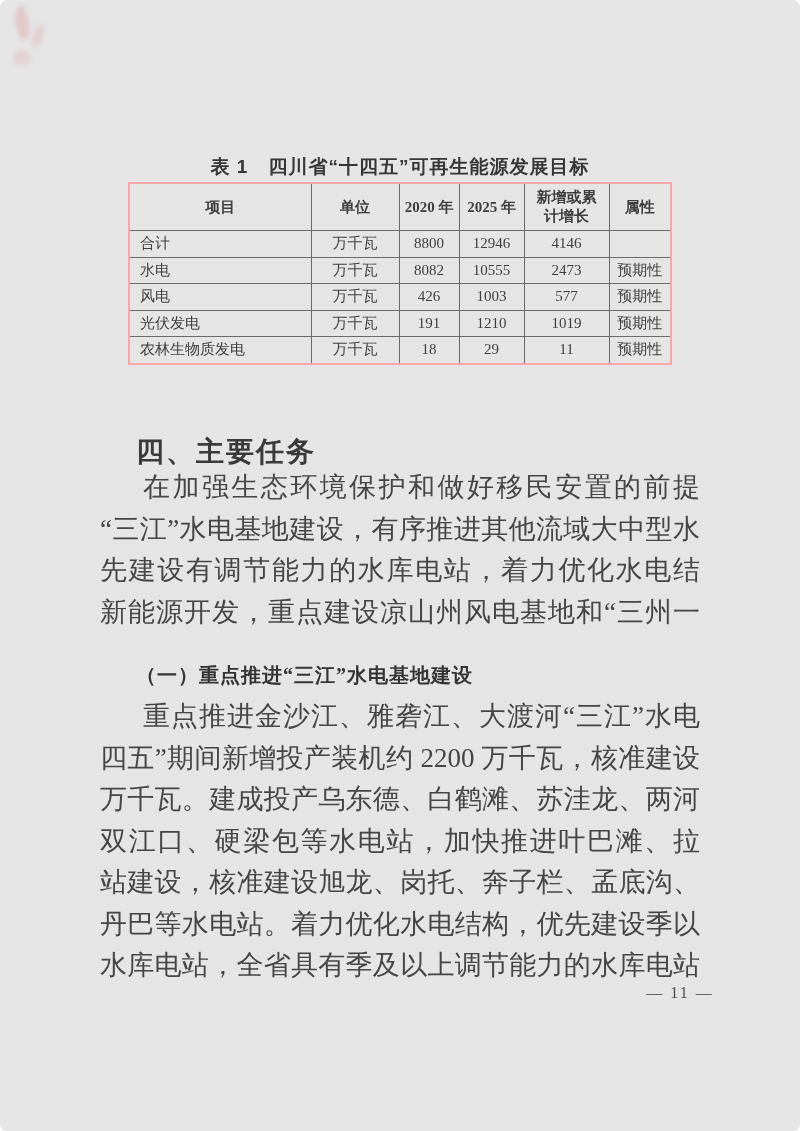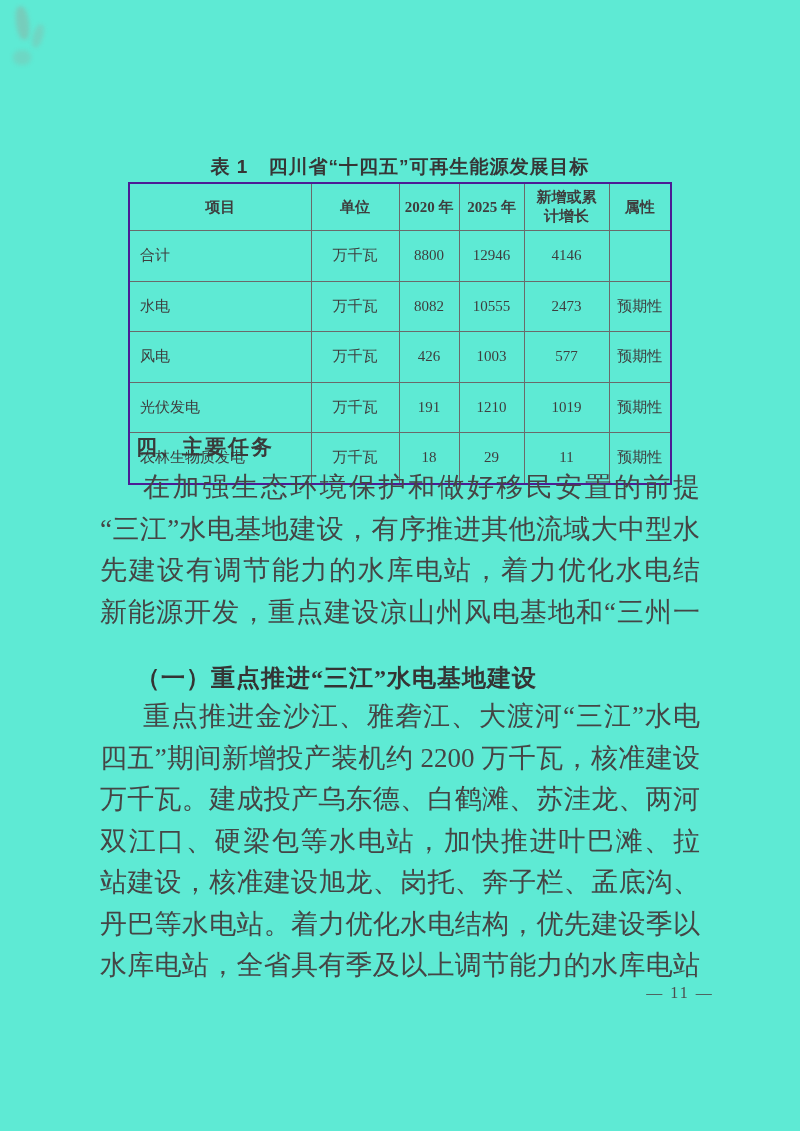--- a/index.html
+++ b/index.html
@@ -1,57 +1,58 @@
 <!DOCTYPE html>
 <html><head>
 <meta charset="utf-8">
 <style>
   html,body { margin:0; padding:0; background:#ffffff; }
   .page {
     position:relative; width:800px; height:1131px;
-    background:#5eead4; overflow:hidden;
+    background:#e5e5e5; overflow:hidden;
     font-family:"Liberation Serif","DejaVu Serif",serif;
     color:#424242;
+    border-radius:7px;
   }
   
   .ink { position:absolute; border-radius:45%; filter:blur(2px); background:rgba(214,92,92,0.20); }
   .ink.m1 { left:16px; top:6px;  width:13px; height:34px; transform:rotate(-8deg); }
   .ink.m2 { left:33px; top:24px; width:10px; height:24px; transform:rotate(16deg); background:rgba(214,92,92,0.15); }
   .ink.m3 { left:13px; top:50px; width:18px; height:15px; background:rgba(214,92,92,0.13); }
 
   .caption {
     position:absolute; left:0; top:154px; width:800px;
     text-align:center; font-family:"Liberation Sans","DejaVu Sans",sans-serif;
     font-weight:bold; font-size:19px; letter-spacing:1px; color:#363636;
   }
   table.targets {
     position:absolute; left:128px; top:182px; width:542px;
     border-collapse:collapse; table-layout:fixed;
-    border:2px solid #4c1d95; color:#3e3e3e;
+    border:2px solid #fca5a5; color:#3e3e3e;
   }
   table.targets th, table.targets td { border:1px solid #6a6a6a; }
   table.targets th {
     height:46px; font-size:15px; font-weight:bold;
     text-align:center; vertical-align:middle; padding:0 2px; line-height:19px;
   }
   table.targets td {
     height:25.5px; font-size:15px; text-align:center;
-    vertical-align:middle; padding:12px 2px;
+    vertical-align:middle; padding:0 2px;
   }
   table.targets td.item { text-align:left; padding-left:10px; }
   .wrap4 { display:inline-block; width:62px; line-height:19px; }
 
   .h-main {
     position:absolute; left:136px; top:433px;
     font-family:"Liberation Sans","DejaVu Sans",sans-serif;
-    font-weight:bold; font-size:21px; color:#3a3a3a; letter-spacing:2px;
+    font-weight:bold; font-size:28px; color:#3a3a3a; letter-spacing:2px;
   }
   .h-sub {
     position:absolute; left:136px; top:662px;
-    font-weight:bold; font-size:24px; color:#343434; letter-spacing:1px;
+    font-weight:bold; font-size:20px; color:#343434; letter-spacing:1px;
   }
   .para { position:absolute; left:100px; width:600px; font-size:27px; color:#454545; }
   .para1 { top:467px; }
   .para2 { top:696px; }
   .line {
     line-height:41.5px; height:41.5px;
     text-align:justify; text-align-last:justify;
     overflow:hidden;
   }
   .line.indent  { text-indent:43px; }

